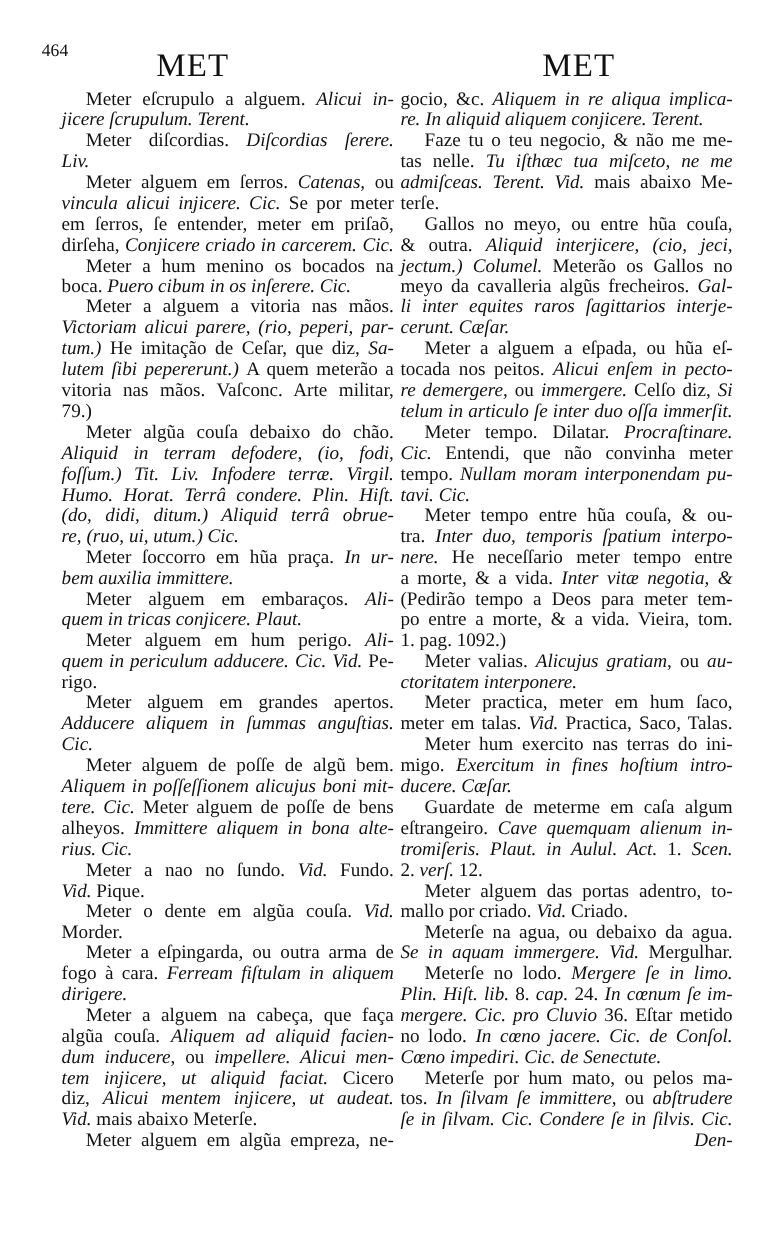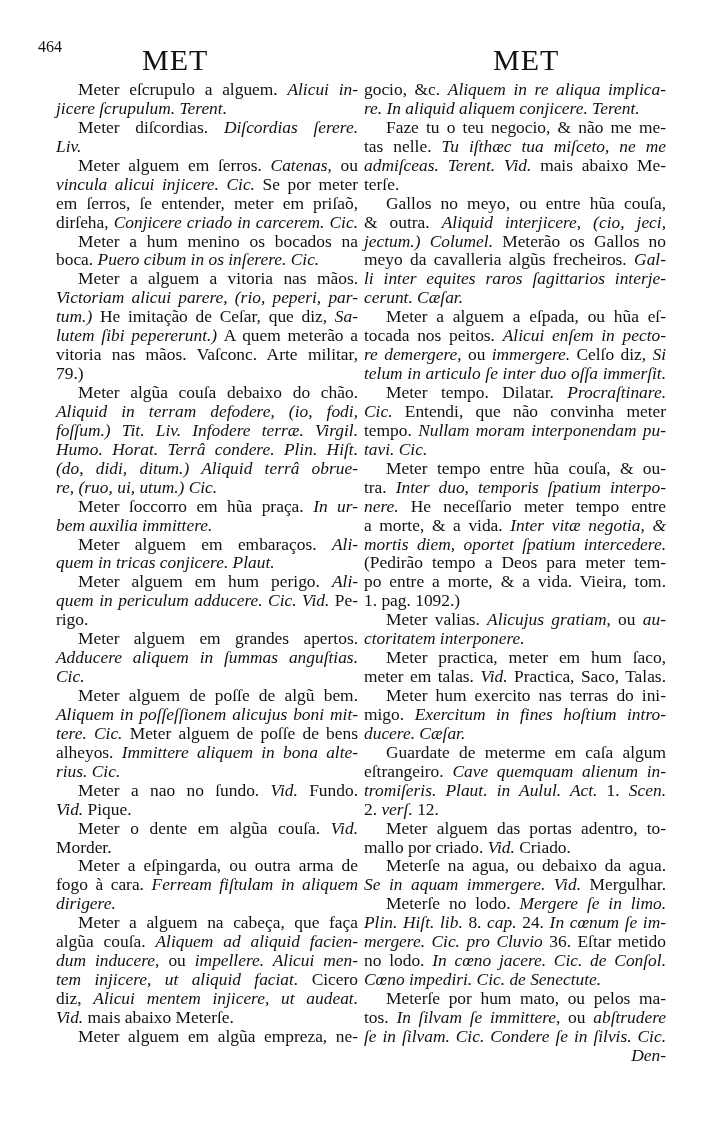--- a/index.html
+++ b/index.html
@@ -114,21 +114,20 @@
       <span class="line"><span class="it">re demergere</span><span class="rm">, ou </span><span class="it">immergere. </span><span class="rm">Celſo diz, </span><span class="it">Si</span></span>
       <span class="line"><span class="it">telum in articulo ſe inter duo oſſa immerſit.</span></span>
       <span class="line indent"><span class="rm">Meter tempo. Dilatar. </span><span class="it">Procraſtinare.</span></span>
       <span class="line"><span class="it">Cic. </span><span class="rm">Entendi, que não convinha meter</span></span>
       <span class="line"><span class="rm">tempo. </span><span class="it">Nullam moram interponendam pu-</span></span>
       <span class="line short"><span class="it">tavi. Cic.</span></span>
       <span class="line indent"><span class="rm">Meter tempo entre hũa couſa, &amp; ou-</span></span>
       <span class="line"><span class="rm">tra. </span><span class="it">Inter duo, temporis ſpatium interpo-</span></span>
       <span class="line"><span class="it">nere. </span><span class="rm">He neceſſario meter tempo entre</span></span>
       <span class="line"><span class="rm">a morte, &amp; a vida. </span><span class="it">Inter vitæ negotia, &amp;</span></span>
-      <span class="line"><span class="it">mortis diem, oportet ſpatium intercedere.</span></span>
       <span class="line"><span class="rm">(Pedirão tempo a Deos para meter tem-</span></span>
       <span class="line"><span class="rm">po entre a morte, &amp; a vida. Vieira, tom.</span></span>
       <span class="line short"><span class="rm">1. pag. 1092.)</span></span>
       <span class="line indent"><span class="rm">Meter valias. </span><span class="it">Alicujus gratiam</span><span class="rm">, ou </span><span class="it">au-</span></span>
       <span class="line short"><span class="it">ctoritatem interponere.</span></span>
       <span class="line indent"><span class="rm">Meter practica, meter em hum ſaco,</span></span>
       <span class="line"><span class="rm">meter em talas. </span><span class="it">Vid. </span><span class="rm">Practica, Saco, Talas.</span></span>
       <span class="line indent"><span class="rm">Meter hum exercito nas terras do ini-</span></span>
       <span class="line"><span class="rm">migo. </span><span class="it">Exercitum in fines hoſtium intro-</span></span>
       <span class="line short"><span class="it">ducere. Cæſar.</span></span>

